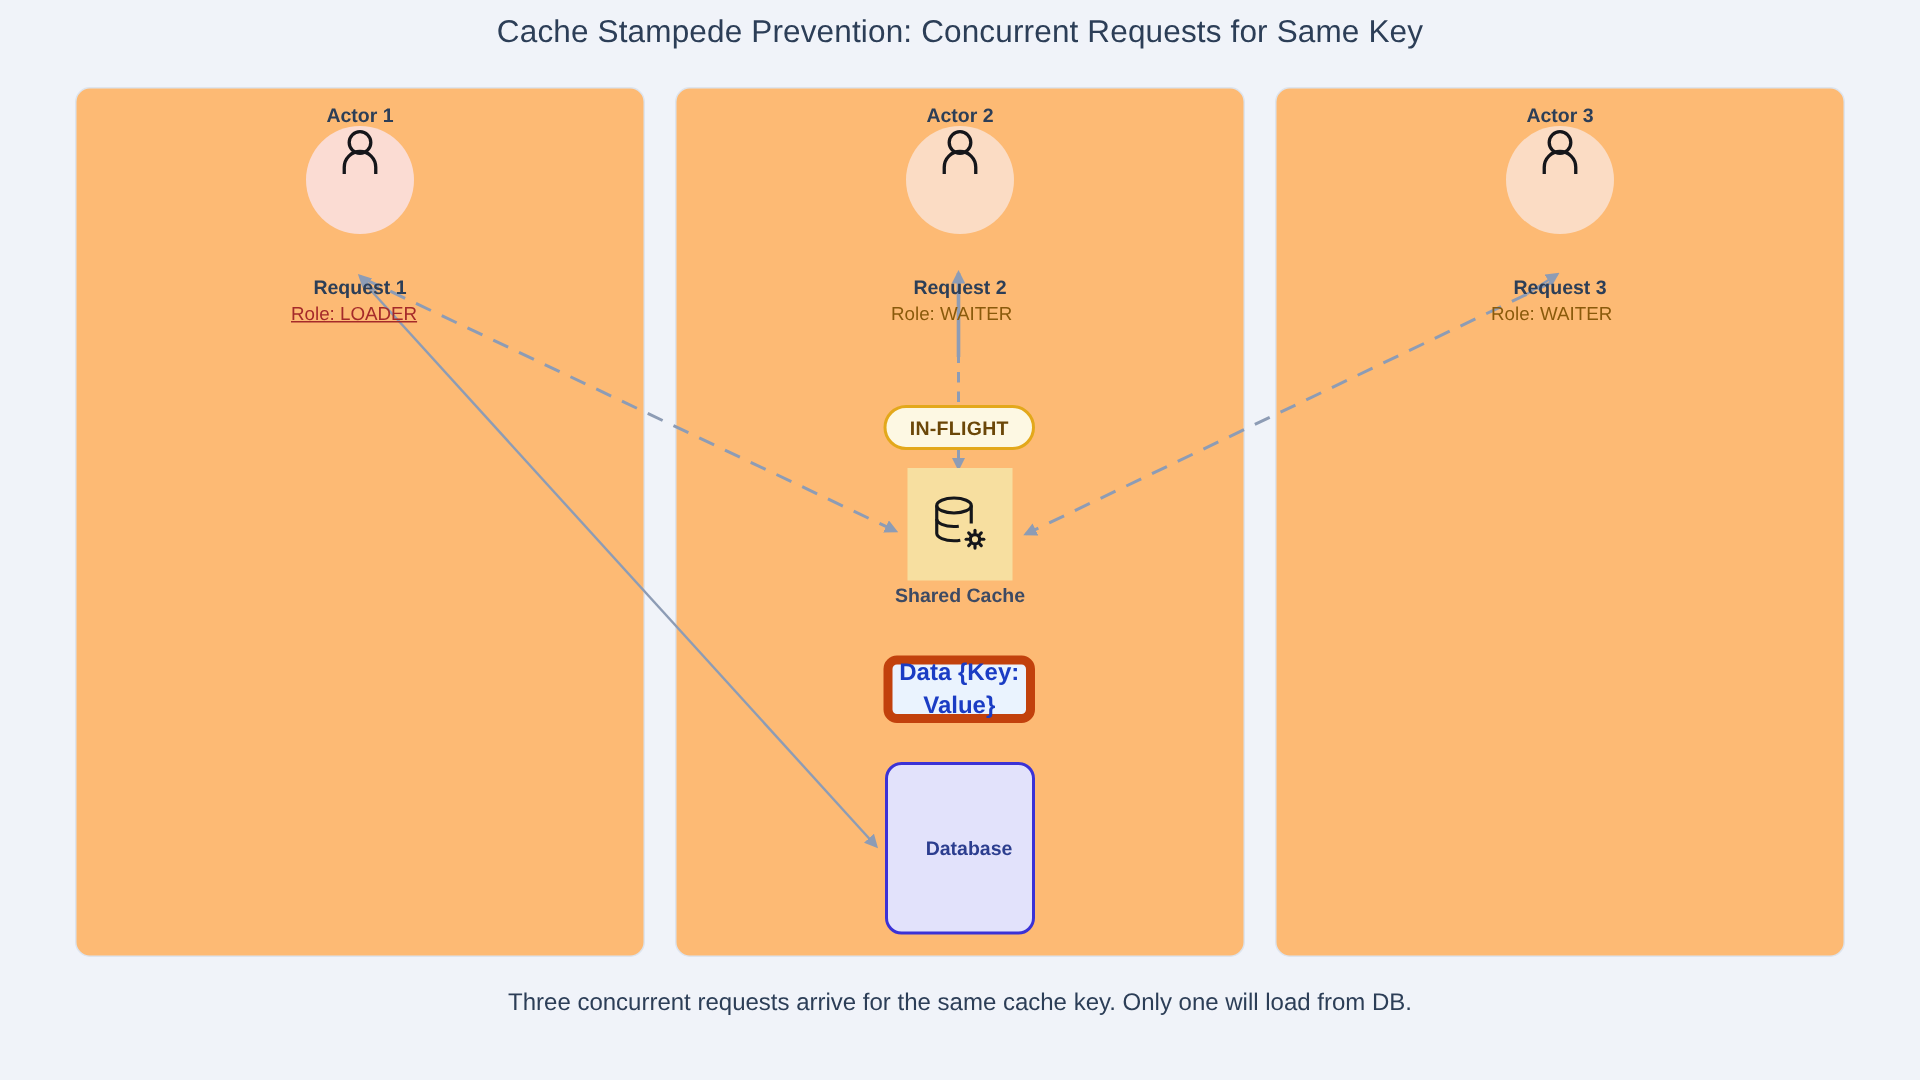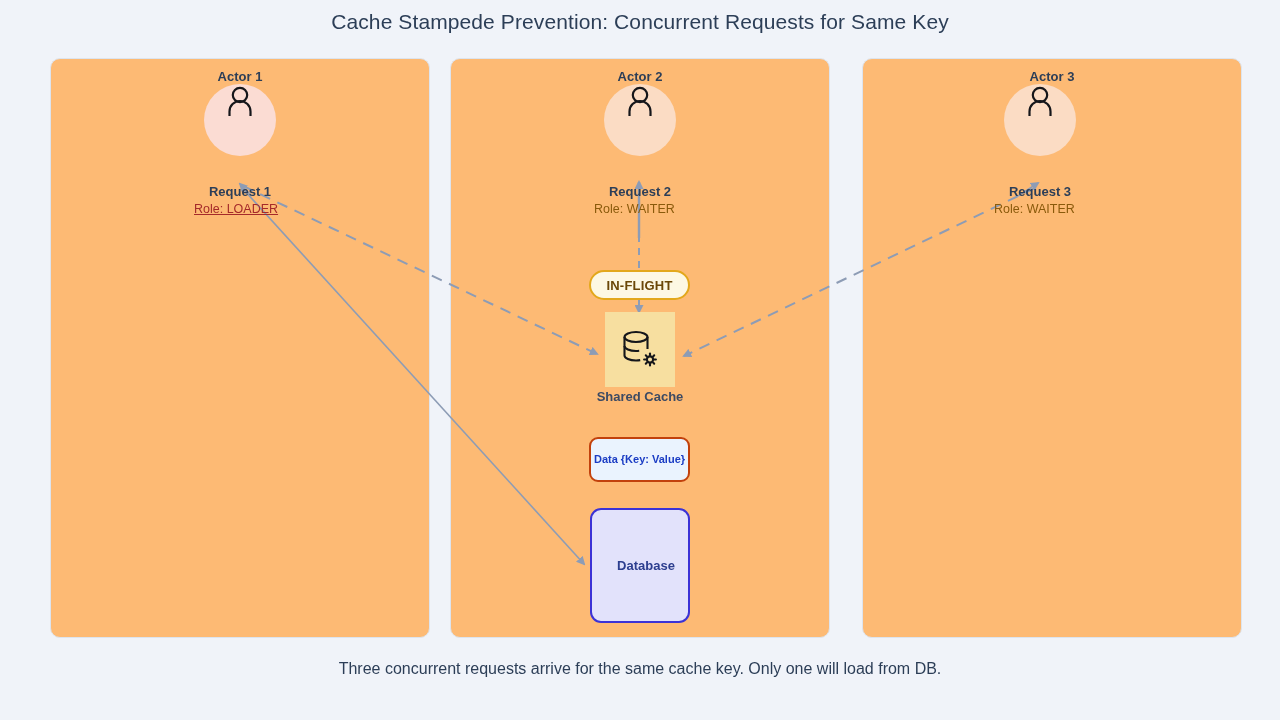--- a/index.html
+++ b/index.html
@@ -44,21 +44,21 @@
     top: 0;
     width: 380px;
     height: 580px;
     background: #fdba74;
     border: 1px solid #dde4ee;
     border-radius: 10px;
     box-sizing: border-box;
   }
   .lane-1 { left: 0px; }
   .lane-2 { left: 400px; }
-  .lane-3 { left: 800px; margin-left: 12px; }
+  .lane-3 { left: 800px; }
 
   .lane-title {
     position: absolute;
     top: 10px;
     left: 0;
     width: 100%;
     text-align: center;
     font-size: 13px;
     font-weight: bold;
     color: #2c3e57;
@@ -154,27 +154,27 @@
     line-height: 1.38;
   }
 
   
   .data-box {
     left: 589px;
     top: 437px;
     width: 101px;
     height: 45px;
     background: #eaf3fe;
-    border: 2px solid #c2410c;
+    border: 6px solid #c2410c;
     border-radius: 9px;
     display: flex;
     align-items: center;
     justify-content: center;
     text-align: center;
-    font-size: 11px;
+    font-size: 16px;
     font-weight: bold;
     color: #1a3cc4;
     line-height: 1.32;
   }
 
   
   .db-box {
     left: 590px;
     top: 508px;
     width: 100px;

